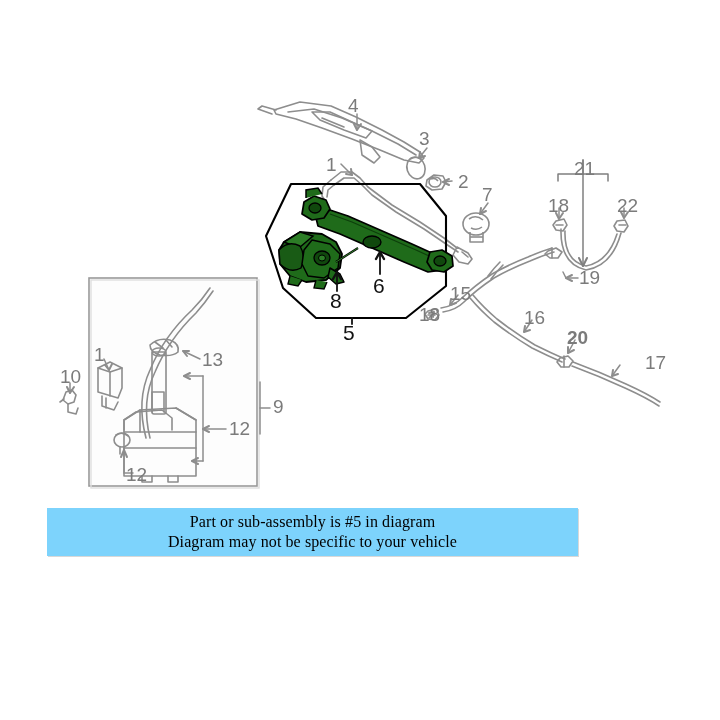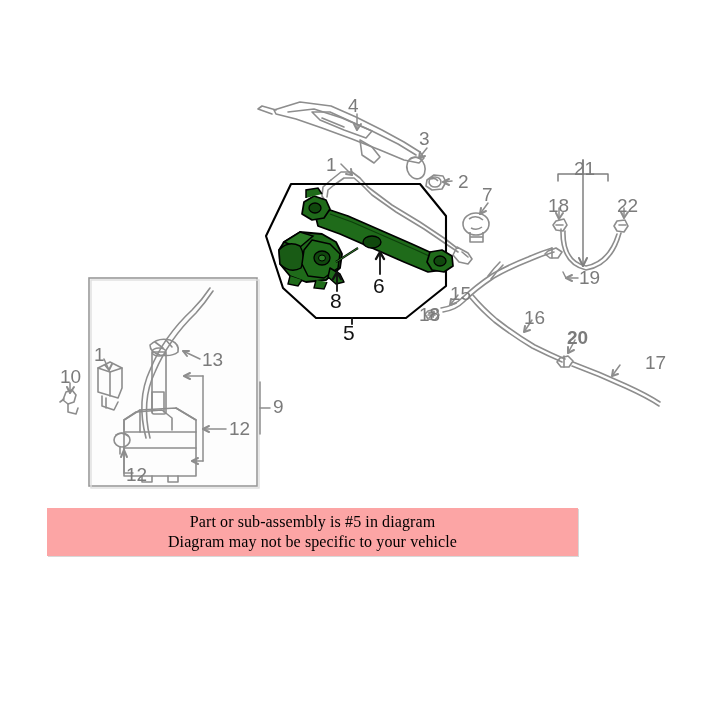--- a/index.html
+++ b/index.html
@@ -41,21 +41,21 @@
     font-size: 21px;
     font-weight: normal;
   }
   
   #notice-banner {
     position: absolute;
     left: 47px;
     top: 508px;
     width: 531px;
     height: 48px;
-    background: #fca5a5;
+    background: #7dd3fc;
     box-shadow: 1px 1px 0 #d8d8d8;
     display: flex;
     flex-direction: column;
     align-items: center;
     justify-content: center;
   }
   #notice-banner .line {
     font-family: "Liberation Serif", serif;
     font-size: 16px;
     color: #000000;

